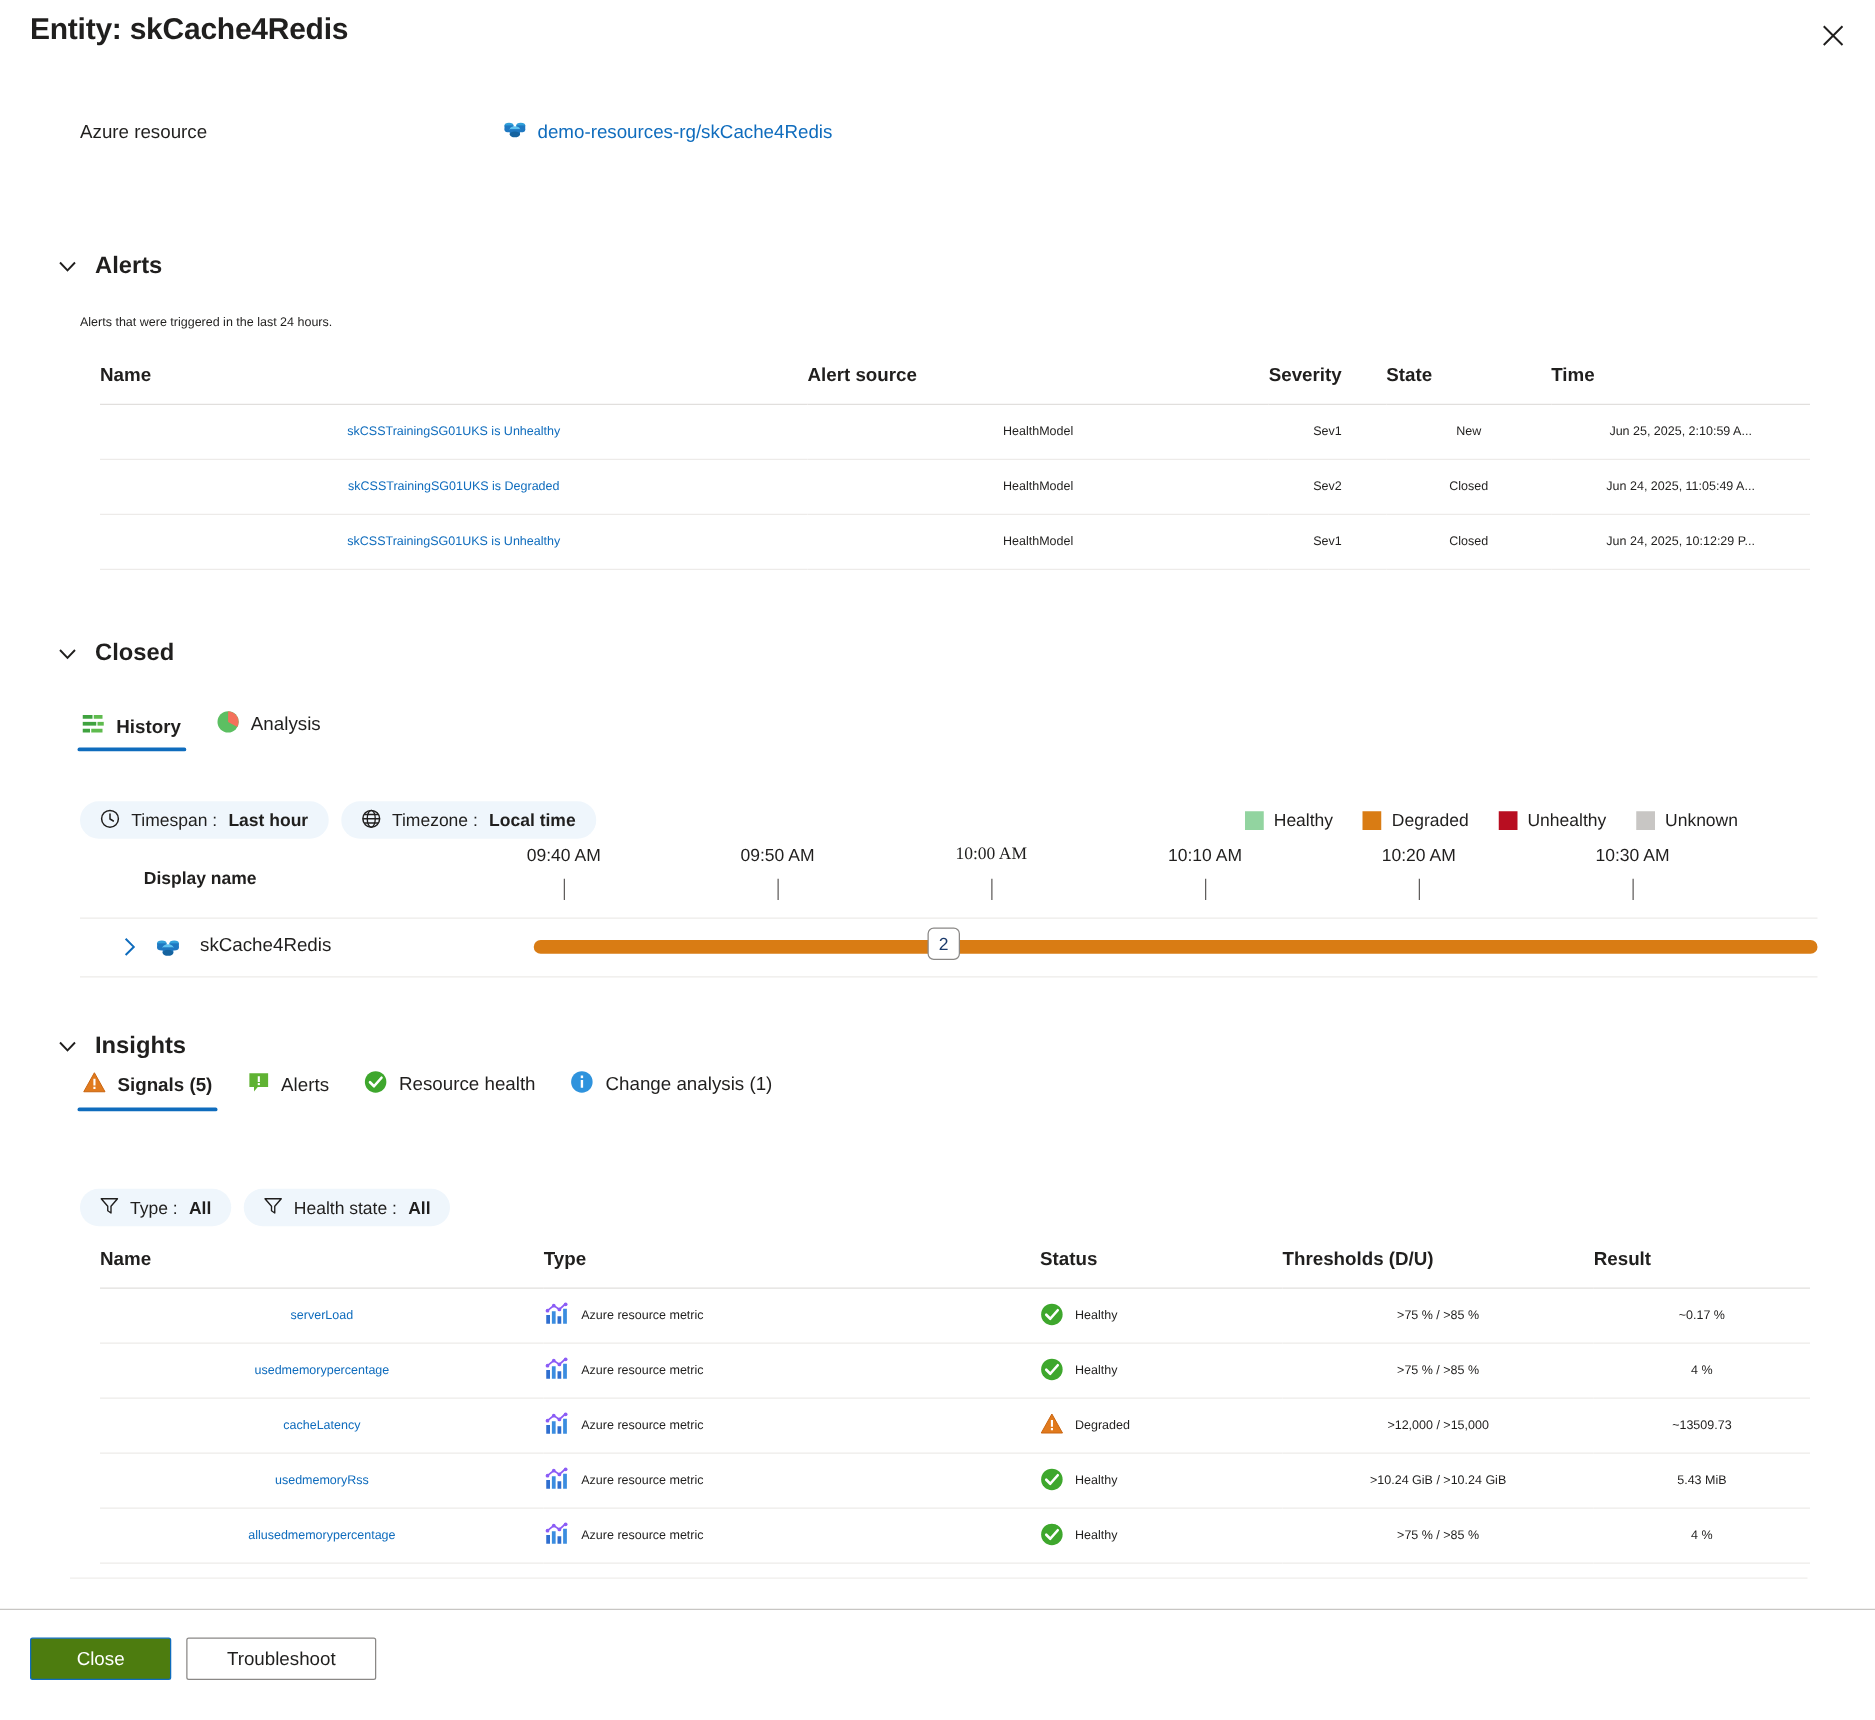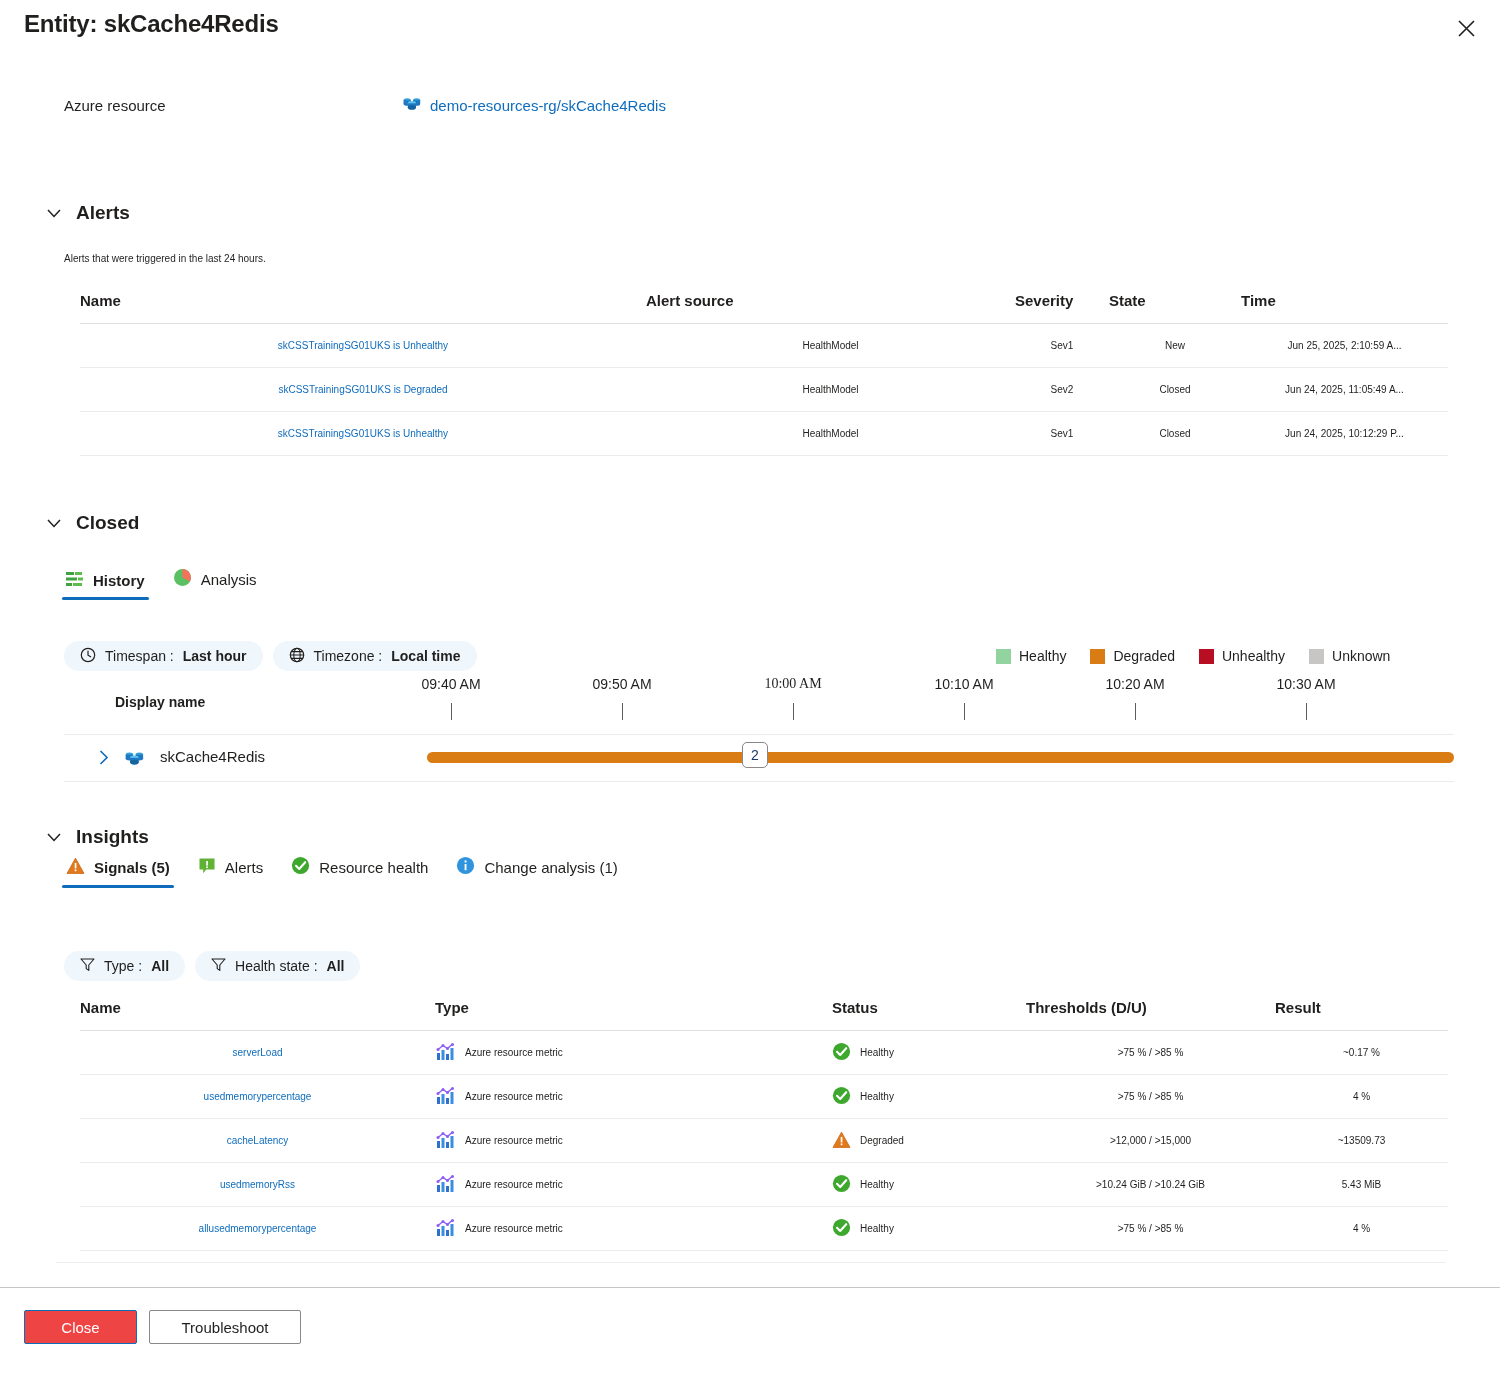--- a/index.html
+++ b/index.html
@@ -130,21 +130,21 @@
 
   
   .foot-div-top { position: absolute; left: 56px; top: 1262px; width: 1390px; height: 1px; background: #f0eeec; }
   .foot-div { position: absolute; left: 0; top: 1287px; width: 1500px; height: 1px; background: #c8c6c4; }
   .footer { position: absolute; left: 24px; top: 1310px; display: flex; gap: 12px; }
   .btn {
     height: 34px; padding: 0 18px; font-size: 15px;
     display: flex; align-items: center; justify-content: center;
     cursor: pointer; border-radius: 2px;
   }
-  .btn-primary { background: #ef4444; color: #fff; border: 1px solid #0f6cbd; min-width: 113px; }
+  .btn-primary { background: #4d7c0f; color: #fff; border: 1px solid #0f6cbd; min-width: 113px; }
   .btn-secondary { background: #fff; color: #201f1e; border: 1px solid #8a8886; min-width: 152px; }
 </style>
 </head>
 <body>
 
 <div class="panel">
 
   <div class="page-title">Entity: skCache4Redis</div>
   <div class="close-x">
     <svg width="17" height="17" viewBox="0 0 17 17">

